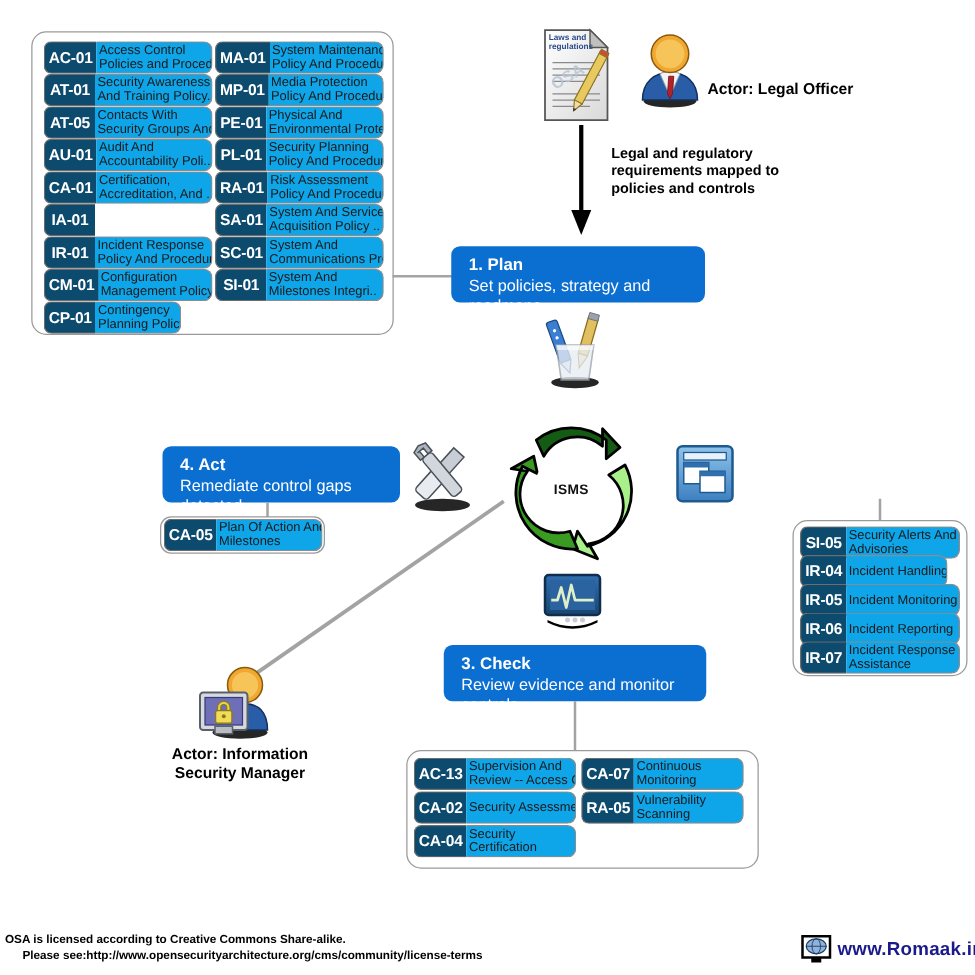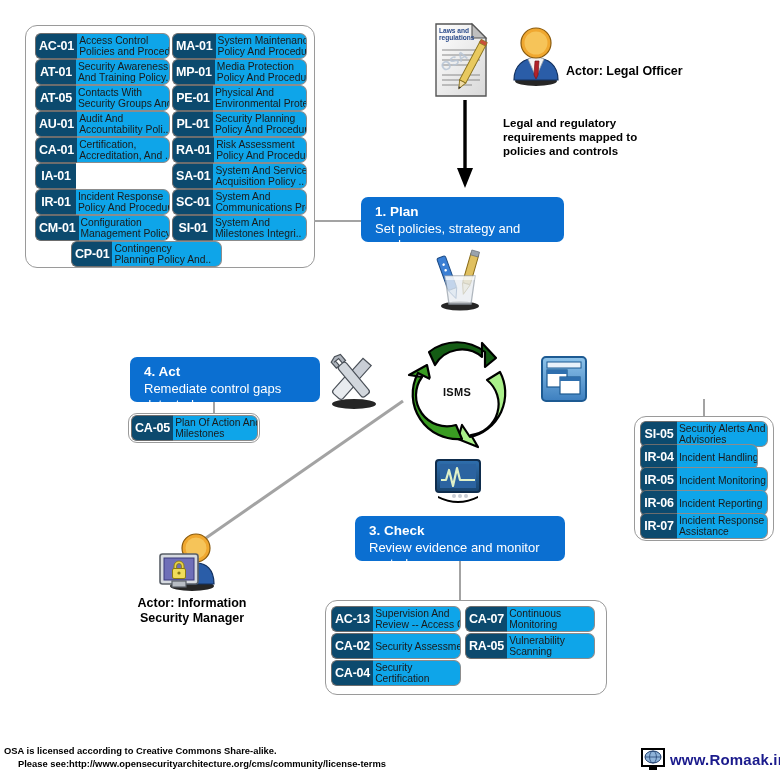--- a/index.html
+++ b/index.html
@@ -196,21 +196,21 @@
           <span>Policy And Procedur..</span>
         </div>
       </div>
       <div class="ctl" style="left: 35px; top: 215px; width: 135px;">
         <div class="ctl-id" style="min-width: 41px;">CM-01</div>
         <div class="ctl-label">
           <span>Configuration</span>
           <span>Management Policy A..</span>
         </div>
       </div>
-      <div class="ctl" style="left: 35px; top: 241px; width: 151px; margin-left: 36px;">
+      <div class="ctl" style="left: 35px; top: 241px; width: 110px;">
         <div class="ctl-id" style="min-width: 41px;">CP-01</div>
         <div class="ctl-label">
           <span>Contingency</span>
           <span>Planning Policy And..</span>
         </div>
       </div>
     </div>
   <div id="plan-right-col">
       <div class="ctl" style="left: 172px; top: 33px; width: 135px;">
         <div class="ctl-id" style="min-width: 41px;">MA-01</div>
@@ -317,21 +317,21 @@
     </svg>
   </div>
   <div class="actor-label" style="left:566px; top:52px; width:160px; text-align:left;margin-top:12px;">Actor: Legal Officer</div>
 
   <div class="abs" style="left:452px; top:100px; width:26px; height:90px;">
     <svg width="26" height="90" viewBox="0 0 26 90">
       <line x1="13" y1="0" x2="13" y2="74" stroke="#000000" stroke-width="3.4"></line>
       <polygon points="5,68 21,68 13,88" fill="#000000"></polygon>
     </svg>
   </div>
-  <div class="arrow-note" style="left:503px; top:116px; width:200px;">
+  <div class="arrow-note" style="left:489px; top:116px; width:200px;">
     <div>Legal and regulatory</div>
     <div>requirements mapped to</div>
     <div>policies and controls</div>
   </div>
 
   <div class="phase" style="left:361px; top:197px; width:203px; height:45px;">
     <div class="ph-title">1. Plan</div>
     <div class="ph-sub">Set policies, strategy and roadmaps</div>
   </div>
 

